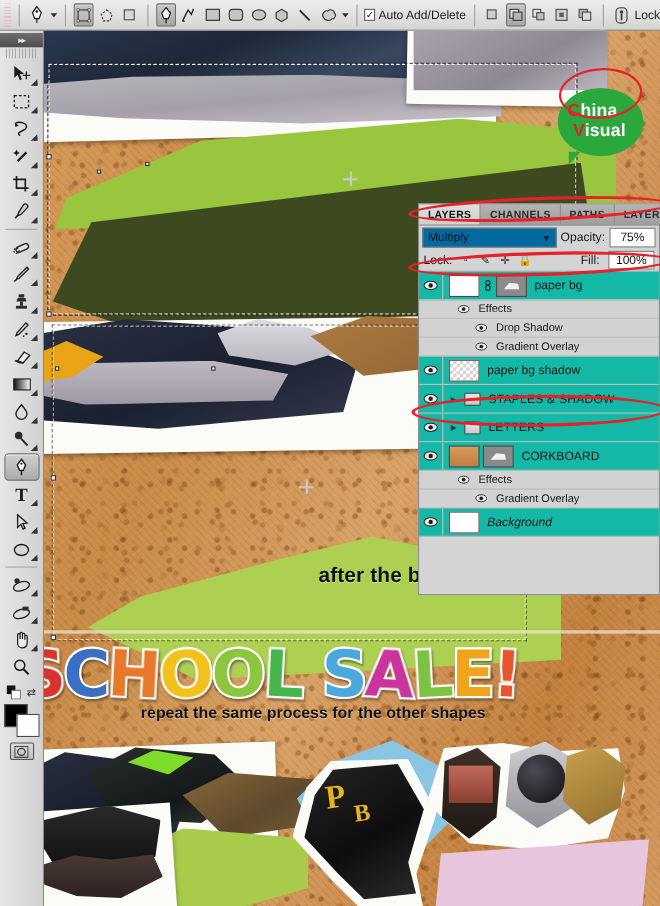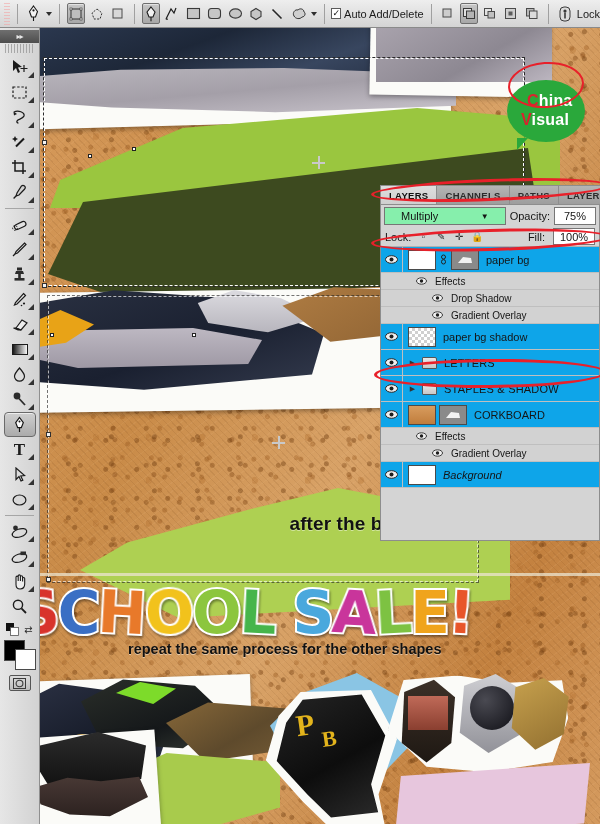--- a/index.html
+++ b/index.html
@@ -140,55 +140,55 @@
   .xcur{position:absolute;width:13px;height:13px;}
   .xcur:before,.xcur:after{content:"";position:absolute;background:#c9c9c9;}
   .xcur:before{left:6px;top:0;width:1.5px;height:13px;}
   .xcur:after{top:6px;left:0;height:1.5px;width:13px;}
 
   
   #logo{position:absolute;left:467px;top:52px;width:78px;height:62px;}
   #logo .bub{position:absolute;inset:0;background:#2aa83b;border-radius:50%;}
   #logo .tail{position:absolute;left:10px;bottom:-8px;width:0;height:0;
     border-left:11px solid #2aa83b;border-bottom:12px solid transparent;}
-  #logo .l1,#logo .l2{position:absolute;left:20px;color:#fff;font-weight:bold;
+  #logo .l1,#logo .l2{position:absolute;left:9px;color:#fff;font-weight:bold;
     font-size:16px;letter-spacing:.2px;}
   #logo .l1{top:12px;}
   #logo .l2{top:31px;left:14px;}
   #logo .rd{color:#d9232e;}
 
   
   #layers-panel{
     position:absolute;left:380px;top:185px;width:220px;height:356px;
     background:#d4d4d4;border:1px solid #8d8d8d;
     font-size:11px;color:#151515;
   }
   #panel-tabs{display:flex;height:19px;background:#a9a9a9;
     border-bottom:1px solid #8d8d8d;}
   .ptab{flex:0 0 auto;padding:0 8px;display:flex;align-items:center;
     font-size:9.5px;font-weight:bold;letter-spacing:.3px;color:#2b2b2b;
     background:linear-gradient(#b5b5b5,#9d9d9d);
     border-right:1px solid #8d8d8d;}
   .ptab.active{background:linear-gradient(#dedede,#cfcfcf);color:#111;}
   #blend-row{height:22px;display:flex;align-items:center;gap:4px;padding:2px 3px;}
-  #blend-select{flex:1;height:18px;background:#86efac;border:1px solid #767676;
+  #blend-select{flex:1;height:18px;background:#0369a1;border:1px solid #767676;
     display:flex;align-items:center;justify-content:space-between;
-    padding:0 16px;font-size:11px;}
+    padding:0 4px;font-size:11px;}
   #blend-row .olabel{font-size:11px;}
   #opacity-field{width:42px;height:18px;background:#fff;border:1px solid #767676;
     display:flex;align-items:center;justify-content:center;font-size:11px;}
   #lock-row{height:20px;display:flex;align-items:center;gap:6px;padding:0 4px;
     border-bottom:1px solid #b0b0b0;}
   .lockicon{width:12px;height:12px;display:flex;align-items:center;
     justify-content:center;font-size:10px;color:#2c2c2c;}
   #fill-field{width:42px;height:17px;background:#fff;border:1px solid #767676;
     display:flex;align-items:center;justify-content:center;font-size:11px;
     margin-left:auto;}
 
-  #layer-list{background:#0ea5e9;}
+  #layer-list{background:#14b8a6;}
   .lrow{display:flex;align-items:center;height:26px;
     border-bottom:1px solid #bfbfbf;}
   .lrow.selected{background:#2a8ae8;color:#fff;font-weight:bold;}
   .lrow.sub{height:17px;background:#d2d2d2;}
   .eye{width:22px;height:100%;display:flex;align-items:center;
     justify-content:center;border-right:1px solid #bfbfbf;font-size:10px;}
   .lrow.selected .eye{border-right:1px solid #1d6fc0;}
   .eye-sub{width:22px;display:flex;align-items:center;justify-content:flex-end;
     font-size:9px;padding-right:2px;}
   .thumb{width:28px;height:20px;border:1px solid #4a4a4a;margin-left:5px;
@@ -775,32 +775,32 @@
       </div>
       <div class="lrow">
         <div class="eye">
           <svg width="13" height="9" viewBox="0 0 13 9">
             <ellipse cx="6.5" cy="4.5" rx="6" ry="3.8" fill="#efefef" stroke="#2a2a2a" stroke-width="1"></ellipse>
             <circle cx="6.5" cy="4.5" r="2" fill="#1d1d1d"></circle>
           </svg>
         </div>
         <span class="discl">▶</span>
         <span class="folder"></span>
-        <span class="lname caps">LETTERS</span>
+        <span class="lname caps">STAPLES &amp; SHADOW</span>
       </div>
       <div class="lrow">
         <div class="eye">
           <svg width="13" height="9" viewBox="0 0 13 9">
             <ellipse cx="6.5" cy="4.5" rx="6" ry="3.8" fill="#efefef" stroke="#2a2a2a" stroke-width="1"></ellipse>
             <circle cx="6.5" cy="4.5" r="2" fill="#1d1d1d"></circle>
           </svg>
         </div>
         <span class="discl">▶</span>
         <span class="folder"></span>
-        <span class="lname caps">STAPLES &amp; SHADOW</span>
+        <span class="lname caps">LETTERS</span>
       </div>
       <div class="lrow">
         <div class="eye">
           <svg width="13" height="9" viewBox="0 0 13 9">
             <ellipse cx="6.5" cy="4.5" rx="6" ry="3.8" fill="#efefef" stroke="#2a2a2a" stroke-width="1"></ellipse>
             <circle cx="6.5" cy="4.5" r="2" fill="#1d1d1d"></circle>
           </svg>
         </div>
         <span class="thumb cork"></span>
         <span class="thumb mask" style="margin-left: 3px;"><svg width="26" height="18" viewBox="0 0 26 18">

